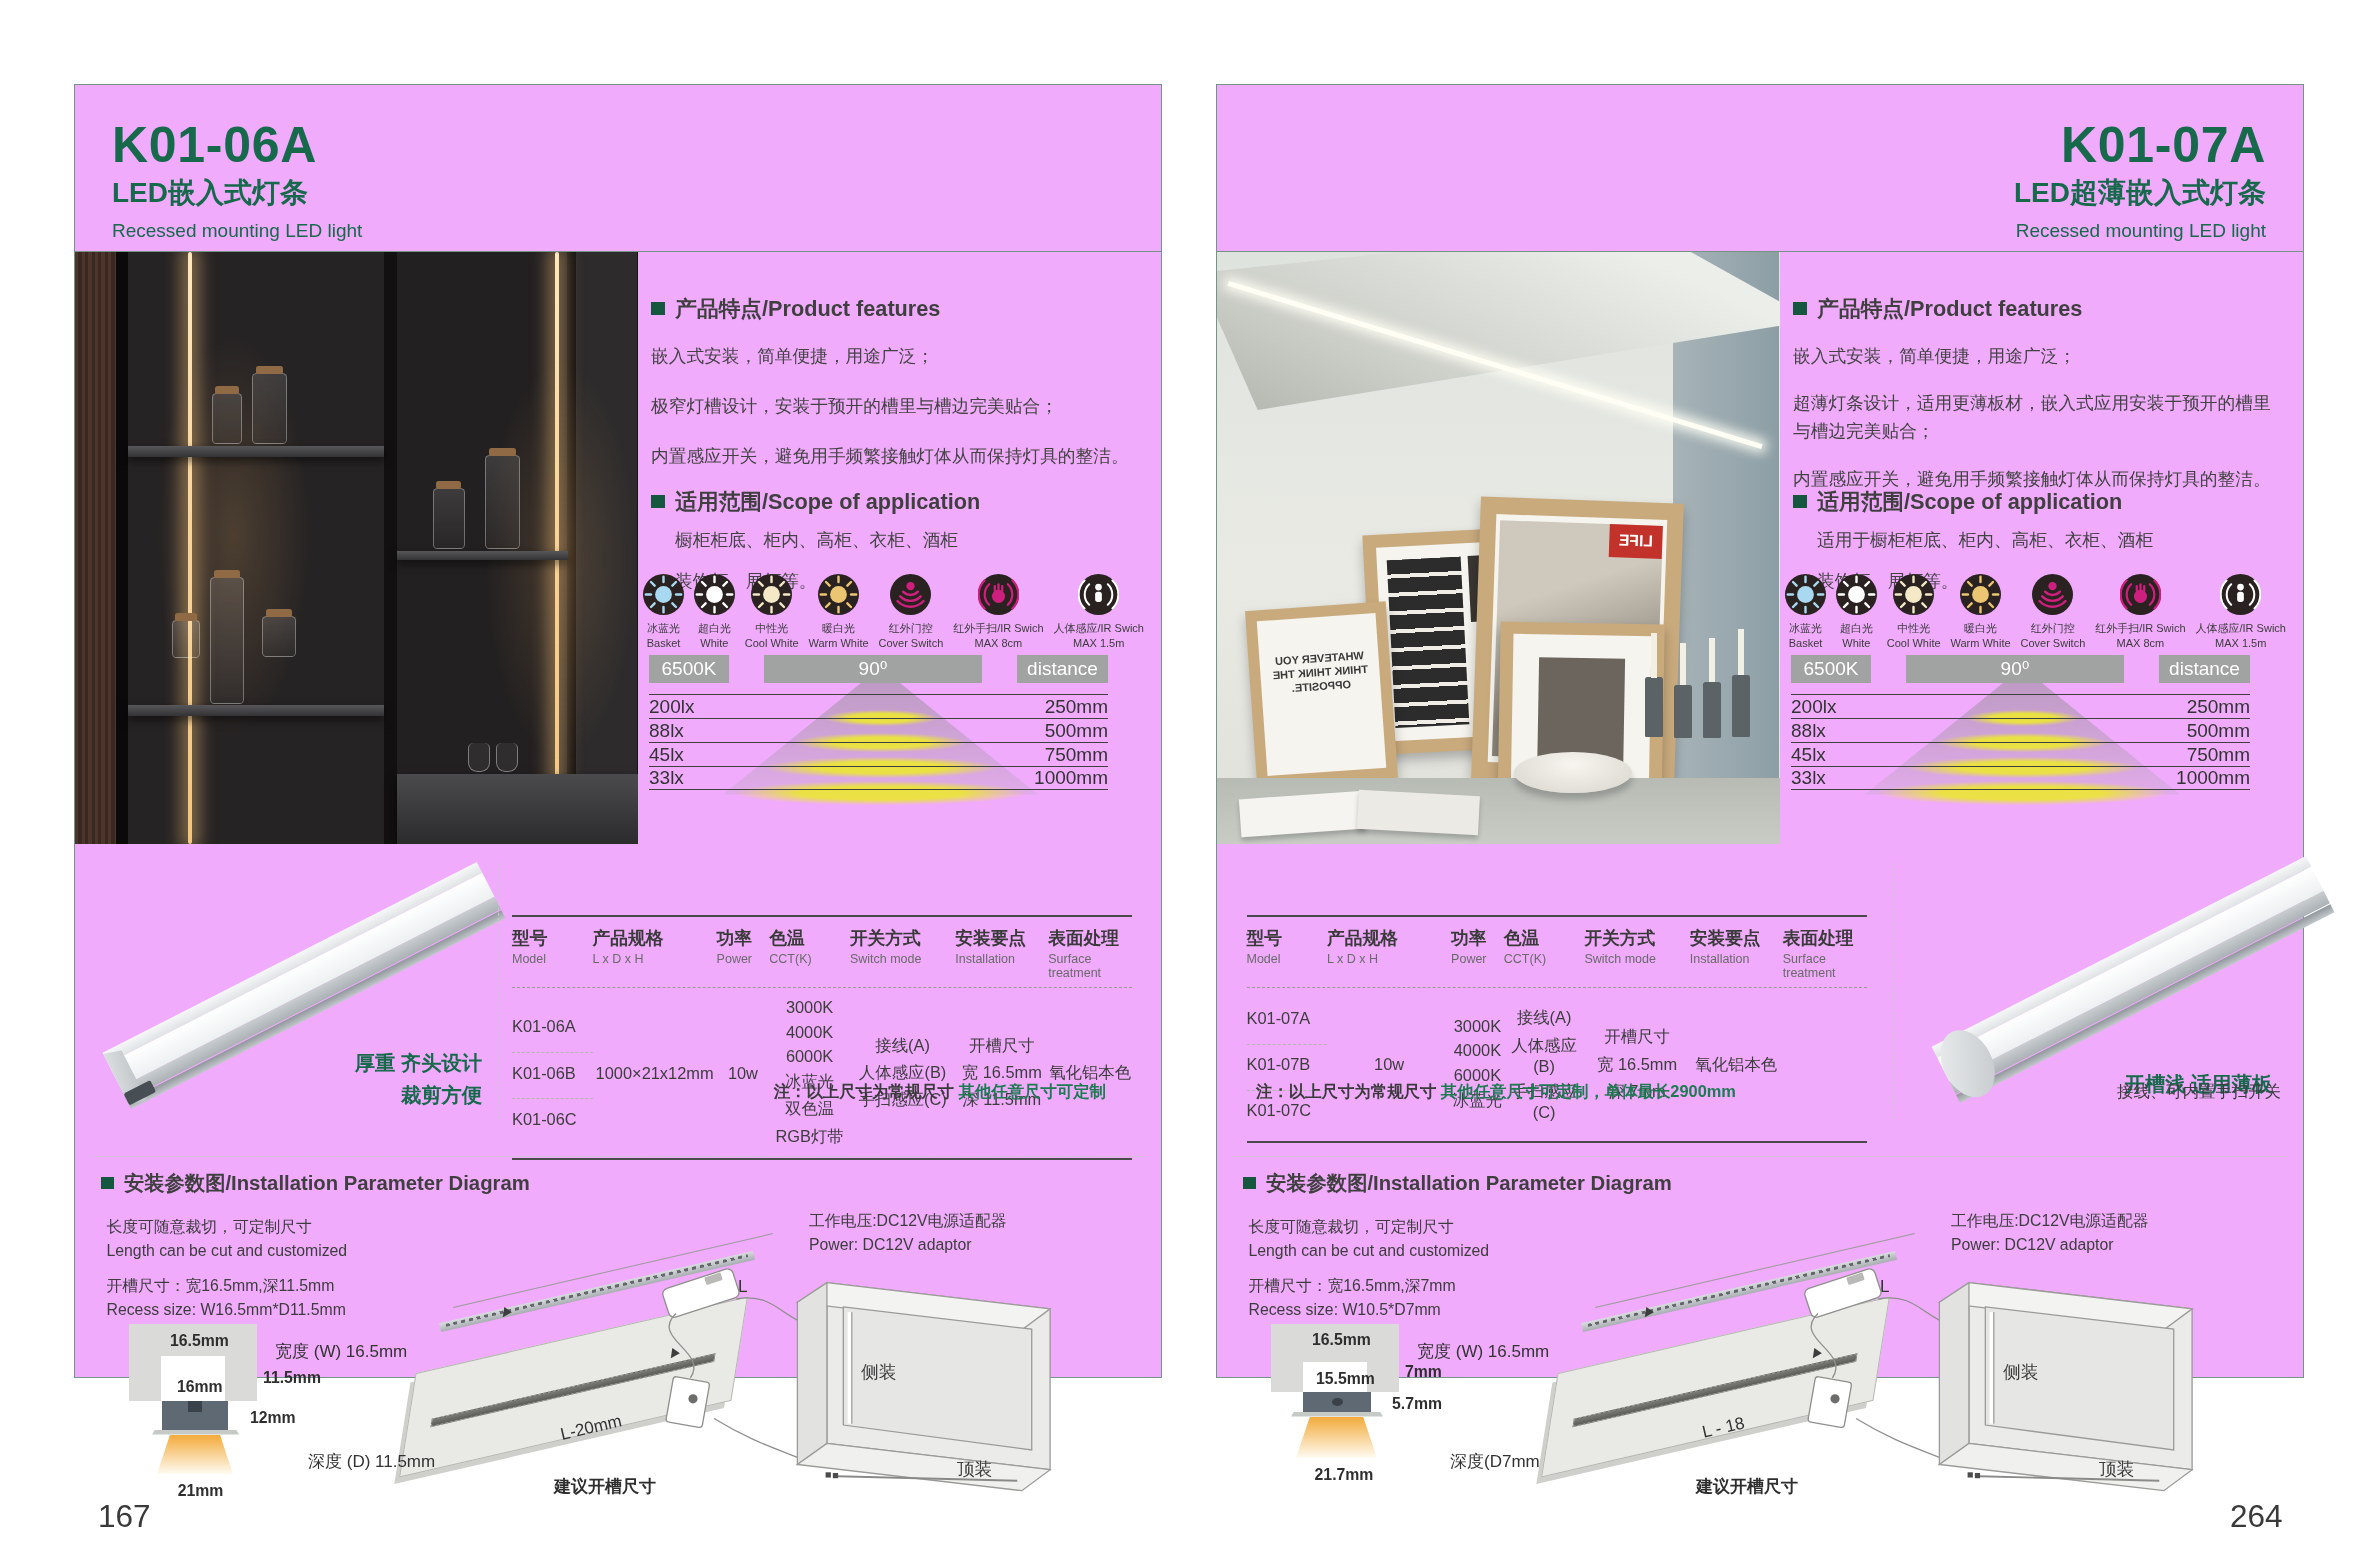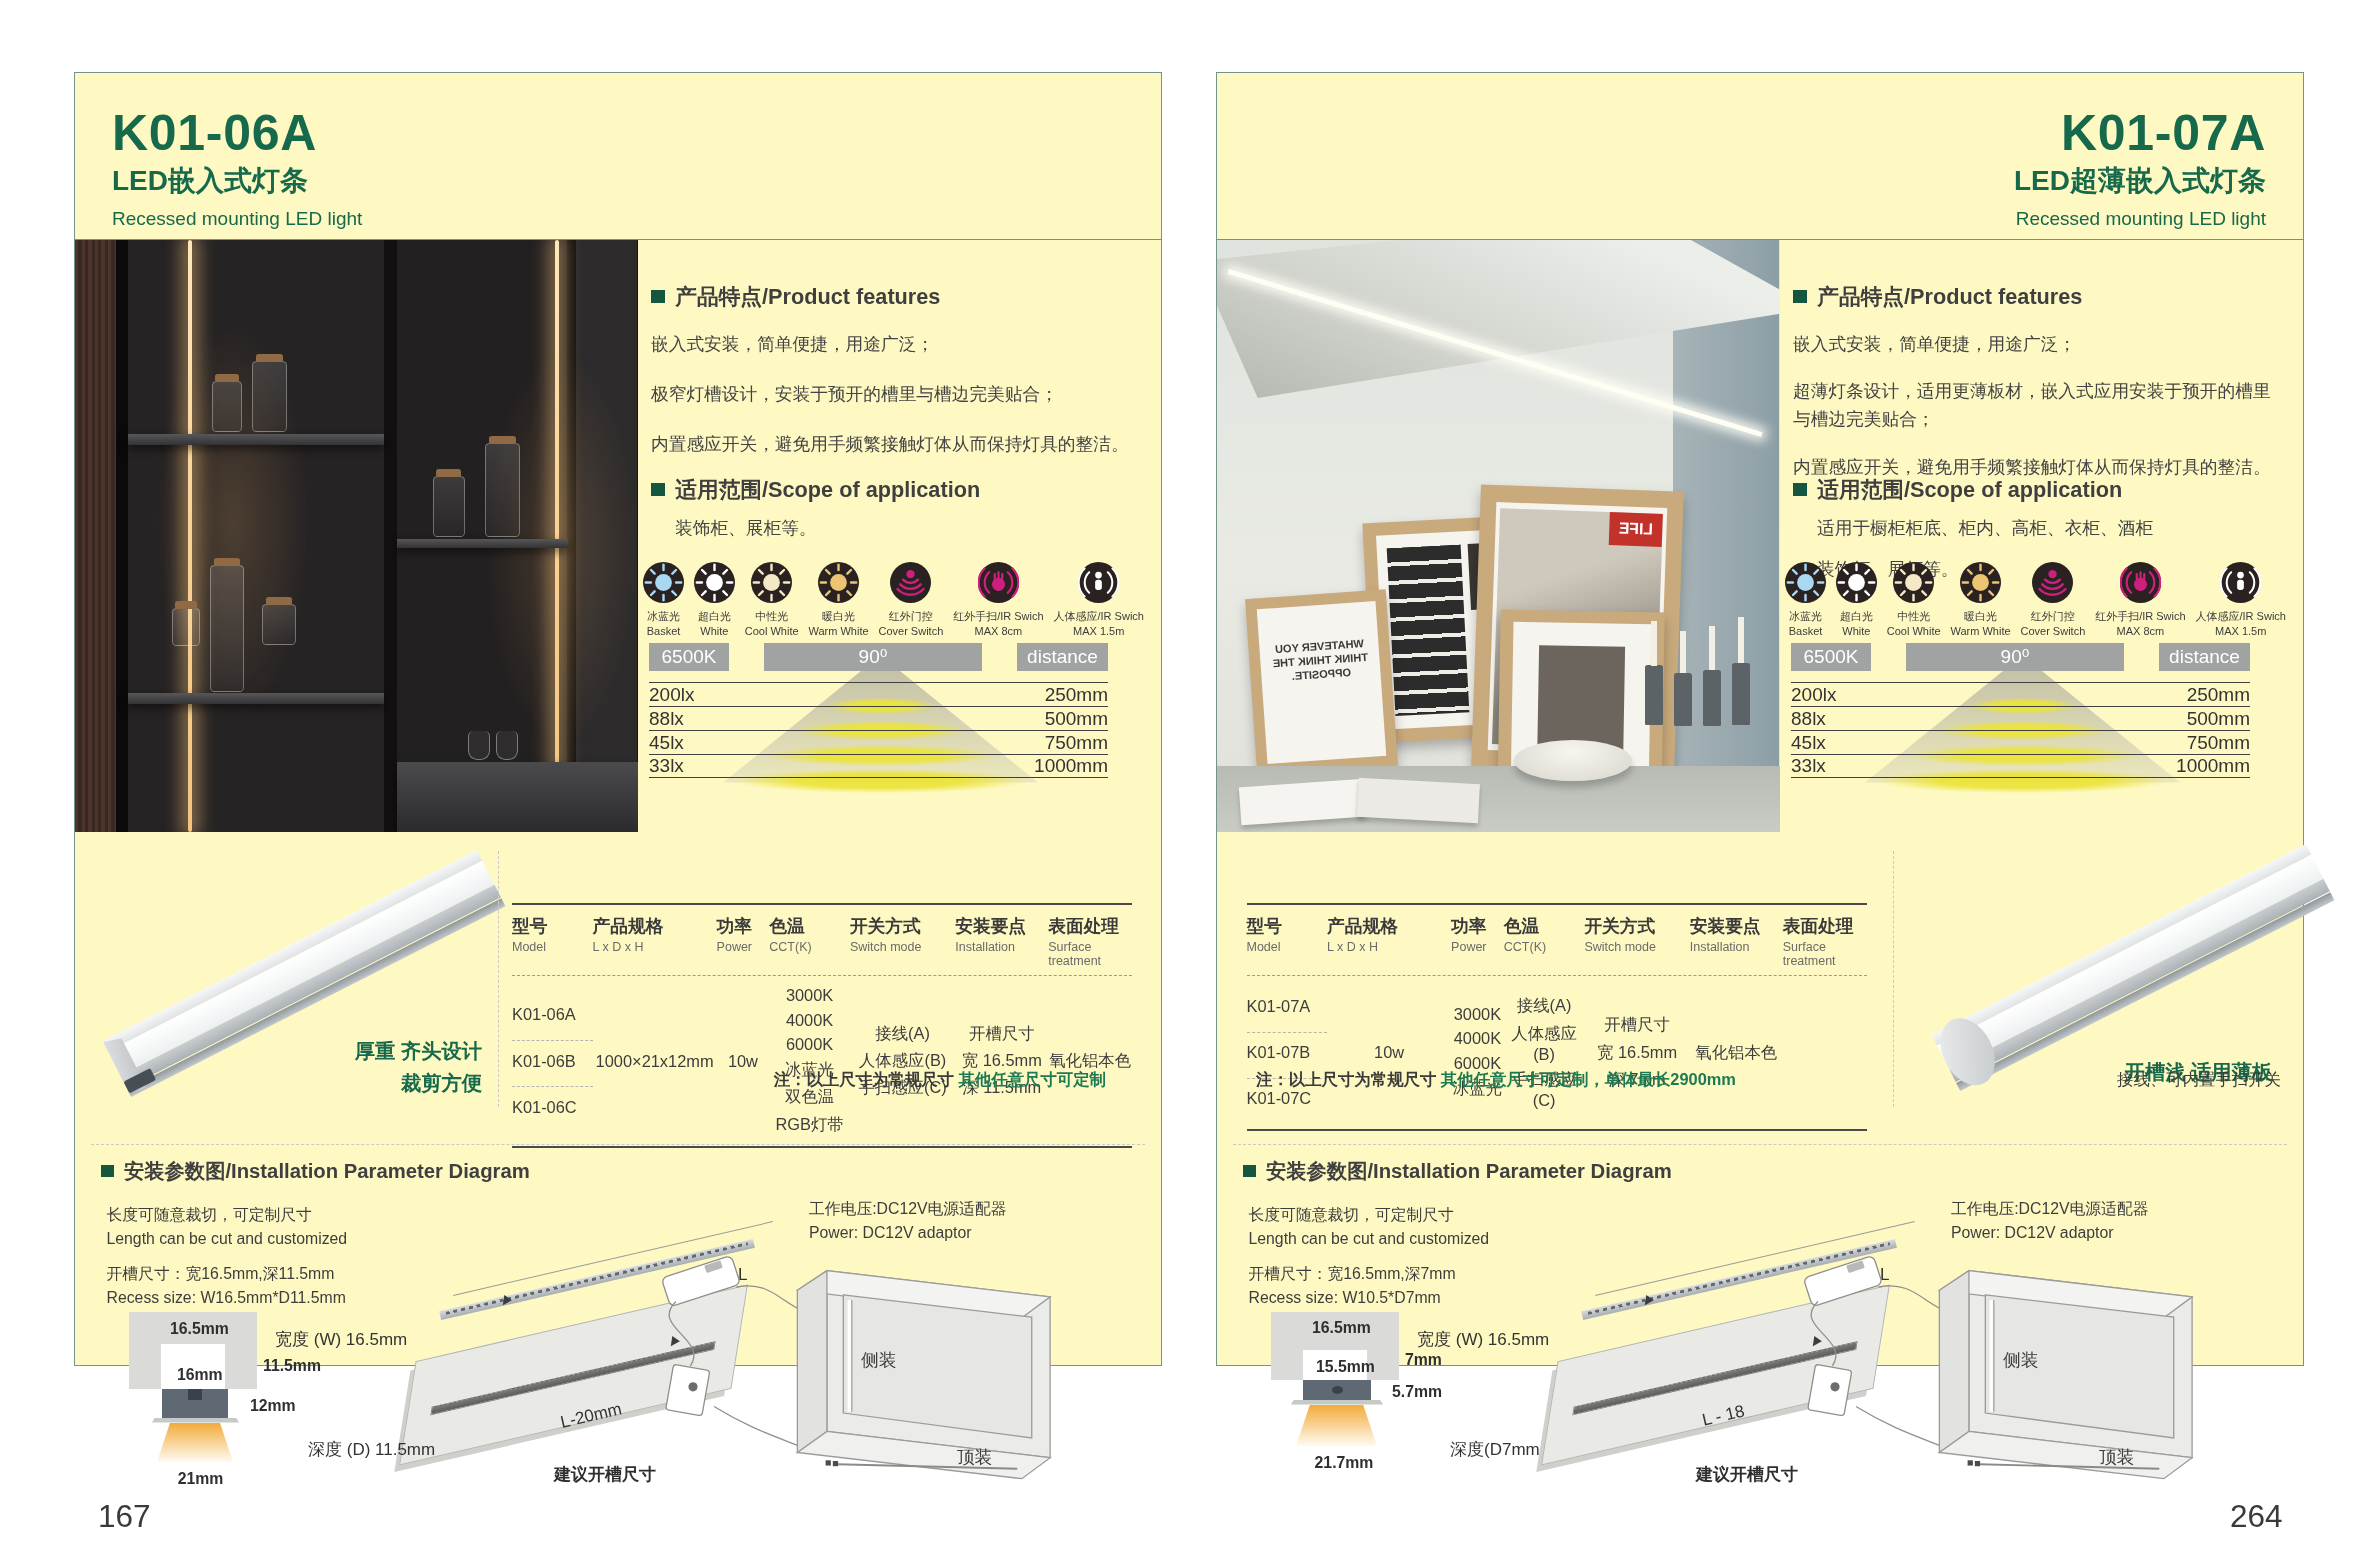--- a/index.html
+++ b/index.html
@@ -6,21 +6,21 @@
     --green:#17694c;
     --green-dark:#14563e;
     --line:#74938a;
     --dark:#3c3c3c;
     --mid:#555;
     --magenta:#cf1f7e;
   }
   *{margin:0;padding:0;box-sizing:border-box;}
   body{background:#fff;font-family:"Liberation Sans","DejaVu Sans",sans-serif;color:var(--dark);}
   .root{position:relative;width:2377px;height:1550px;background:#fff;overflow:hidden;}
-  .page{position:absolute;top:72px;width:1088px;height:1294px;background:#fef9c3;border:1.3px solid var(--line);}
+  .page{position:absolute;top:84px;width:1088px;height:1294px;background:#f0abfc;border:1.3px solid var(--line);}
   .page.pleft{left:74px;}
   .page.pright{left:1216px;}
   .pagenum{position:absolute;font-size:31.5px;color:#3a3a3a;}
   
   .hdr{position:absolute;left:0;top:0;width:100%;height:167px;border-bottom:1.3px solid var(--line);padding:34px 37px 0 37px;}
   .pright .hdr{text-align:right;}
   .code{font-size:50px;font-weight:bold;color:var(--green);letter-spacing:0.7px;line-height:1.05;}
   .title-cn{font-size:28px;font-weight:bold;color:var(--green);margin-top:2.6px;}
   .title-en{font-size:19px;color:var(--green);margin-top:8px;}
   
@@ -196,20 +196,21 @@
       <p class="para">内置感应开关，避免用手频繁接触灯体从而保持灯具的整洁。</p>
     </div>
 
     <div class="sec" style="top:402px;">
       <div class="sec-head">
         <span class="bullet"></span>
         <span>适用范围</span>
           <span> / </span>
           <span>Scope of application</span>
       </div>
+      <div class="scope-line">橱柜柜底、柜内、高柜、衣柜、酒柜</div>
       <div class="scope-line">装饰柜、展柜等。</div>
     </div>
 
     <div class="iconsrow">
       <div class="icon-item">
         <span class="icon-circle">
           <svg viewBox="0 0 44 44">
               <g stroke-width="2.6" stroke-linecap="round" stroke="#a9d9f0">
                 <line x1="35.5" y1="22" x2="41" y2="22"></line>
                 <line x1="31.5" y1="31.5" x2="35.4" y2="35.4"></line>

